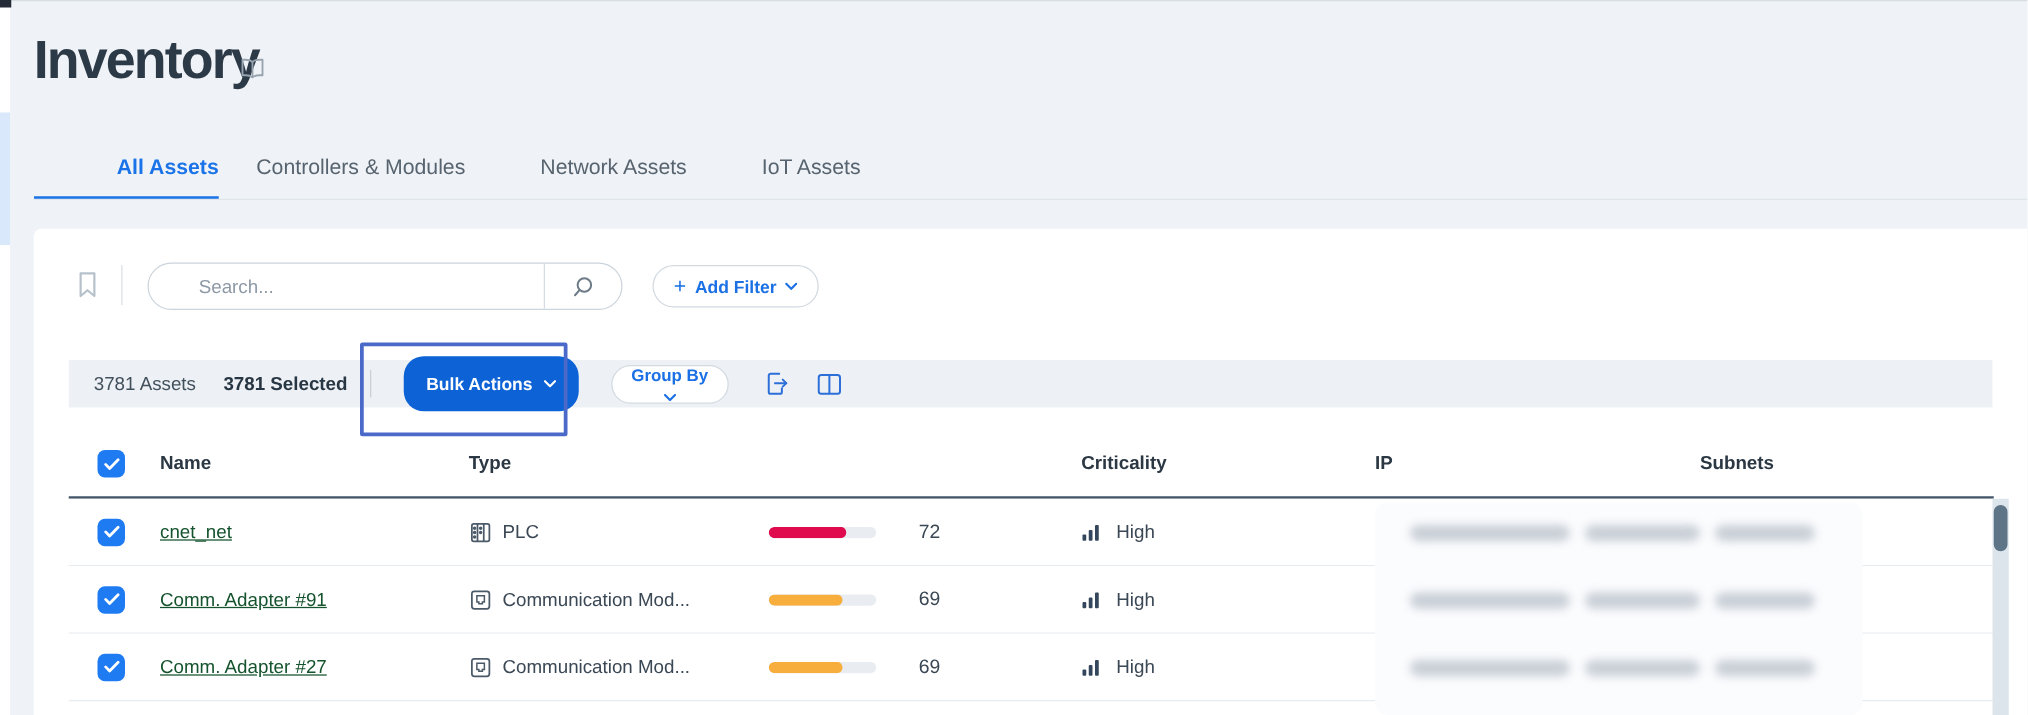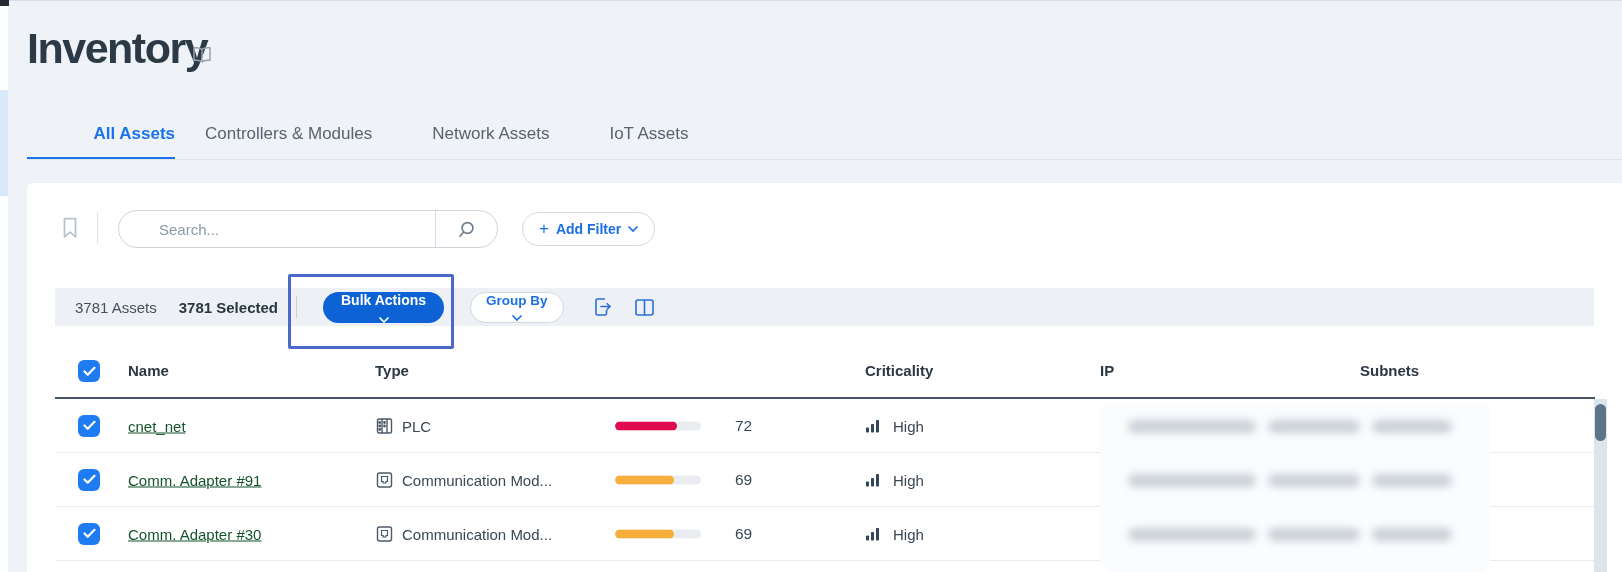--- a/index.html
+++ b/index.html
@@ -40,21 +40,21 @@
   .search-input::placeholder { color:#8d99a5; }
   .search-btn { width:62px; border-left:1px solid #d4dbe2; display:flex; align-items:center; justify-content:center; color:#6d7b88; cursor:pointer; }
   .add-filter { left:522px; top:212px; height:34px; padding:0 16px; background:#fff; border:1px solid #d2dae1; border-radius:17px; display:inline-flex; align-items:center; gap:7px; color:#1a70e4; font-size:14px; font-weight:700; cursor:pointer; }
   .add-filter .plus { font-size:17px; font-weight:400; }
 
   
   .toolbar { left:55px; top:288px; width:1539px; height:38px; background:#edf1f6; display:flex; align-items:center; padding-left:20px; }
   .assets-count { font-size:15px; color:#42505c; }
   .selected-count { font-size:15px; font-weight:700; color:#273642; margin-left:22px; }
   .tdivider { width:1px; height:22px; background:#c9d0d8; margin:0 14px 0 18px; }
-  .bulk-btn { height:31px; padding:0 18px; background:#0d62d6; color:#fff; border:none; border-radius:16px; font-size:14px; font-weight:700; font-family:"Liberation Sans",sans-serif; display:inline-flex; align-items:center; gap:9px; margin-left:12px; cursor:pointer;flex-direction:column; }
+  .bulk-btn { height:44px; padding:0 18px; background:#0d62d6; color:#fff; border:none; border-radius:16px; font-size:14px; font-weight:700; font-family:"Liberation Sans",sans-serif; display:inline-flex; align-items:center; gap:9px; margin-left:12px; cursor:pointer; }
   .group-btn { height:31px; padding:0 15px; background:#fff; color:#1a70e4; border:1px solid #d2dae1; border-radius:16px; font-size:13.5px; font-weight:700; font-family:"Liberation Sans",sans-serif; display:inline-flex; align-items:center; gap:7px; margin-left:26px; cursor:pointer;flex-direction:column; }
   .tool-icon { color:#2c6fd8; cursor:pointer; display:inline-flex; }
   .export-icon { margin-left:28px; }
   .columns-icon { margin-left:22px; }
 
   
   .annotation-rect { left:288px; top:274px; width:166px; height:75px; border:3px solid #4a69c8; border-radius:2px; pointer-events:none; z-index:20; }
 
   
   .thead { left:55px; top:344px; width:1540px; height:55px; border-bottom:2px solid #44556a; font-weight:700; font-size:15px; color:#2b3844; }
@@ -256,21 +256,21 @@
     </span>
     <span class="rc crit-text">High</span>
   </div>
 
   <div class="row">
     <span class="rc cb-cell checkbox">
       <svg width="13" height="11" viewBox="0 0 13 11" fill="none" stroke="#ffffff" stroke-width="2.2" stroke-linecap="round" stroke-linejoin="round">
           <path d="M1.5 5.5l3.2 3.3L11.5 1.8"></path>
         </svg>
     </span>
-    <a class="rc name-link">Comm. Adapter #30</a>
+    <a class="rc name-link">Comm. Adapter #27</a>
     <span class="rc type-icon">
       <svg width="19" height="19" viewBox="0 0 19 19" fill="none" stroke="currentColor" stroke-width="1.4">
         <rect x="2.5" y="2.5" width="14" height="14" rx="2"></rect>
         <path d="M6.5 6h6v5h-1.6v1.5H8.1V11H6.5z" stroke-width="1.2"></path>
       </svg>
     </span>
     <span class="rc type-text">Communication Mod...</span>
     <span class="rc risk-track">
       <span class="risk-fill" style="display: block; width: 69%; background: rgb(247, 174, 60);"></span>
     </span>

